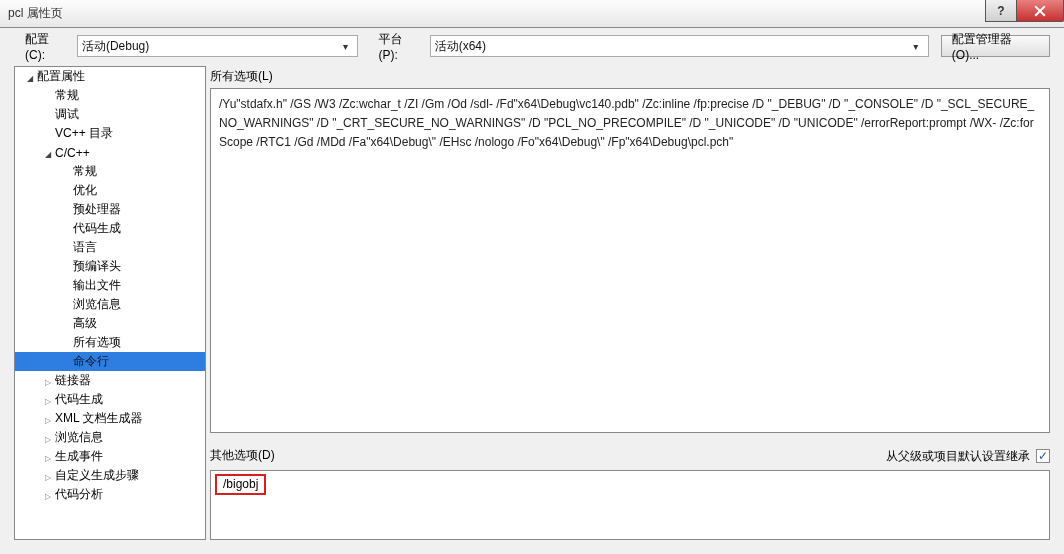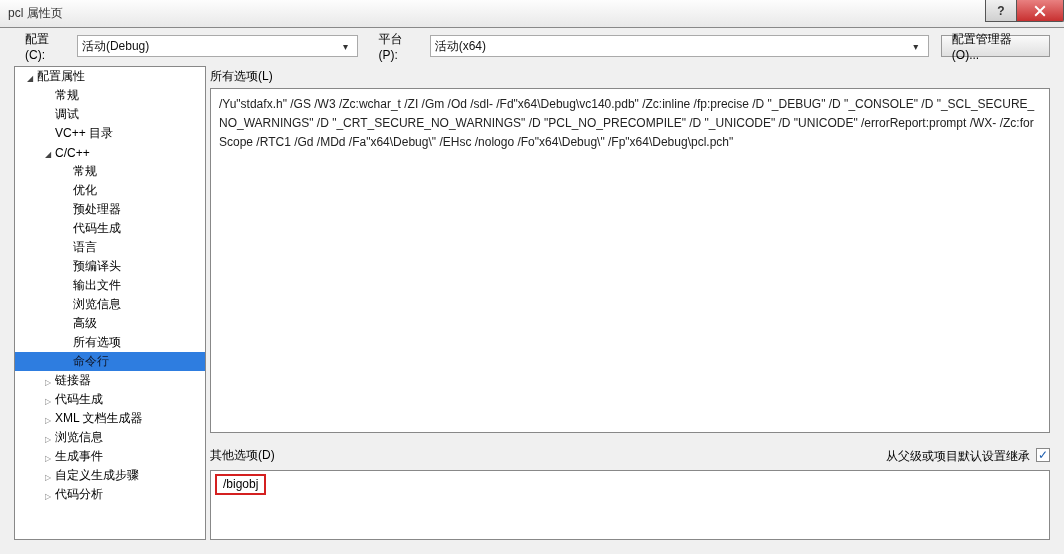--- a/index.html
+++ b/index.html
@@ -35,21 +35,21 @@
     .tri-none::before { content: ""; }
     .pad1 { padding-left: 8px; }
     .pad2 { padding-left: 26px; }
     .pad3 { padding-left: 44px; }
     
     .right-panel { flex: 1; display: flex; flex-direction: column; min-width: 0; }
     .section-label { color: #000; margin-bottom: 3px; margin-top: 2px; }
     .all-options-box { flex: 1; background: #fff; border: 1px solid #888; padding: 6px 8px; color: #222; line-height: 1.6; overflow: hidden; word-break: break-all; }
     
     .other-row { display: flex; align-items: center; justify-content: space-between; margin-top: 12px; margin-bottom: 3px; }
-    .inherit-group { display: flex; align-items: flex-start; gap: 6px; color: #000; }
+    .inherit-group { display: flex; align-items: center; gap: 6px; color: #000; }
     .inherit-check { width: 14px; height: 14px; background: #fff; border: 1px solid #888; display: flex; align-items: center; justify-content: center; font-size: 10px; color: #2060b0; }
     
     .other-box { height: 70px; background: #fff; border: 1px solid #888; padding: 4px 6px; position: relative; }
     .highlight-box { position: absolute; border: 2px solid #d42020; padding: 1px 6px 2px 6px; left: 4px; top: 3px; color: #000; }
   </style>
 </head>
 <body>
 
 <div class="titlebar">
   <span class="titlebar-text">pcl 属性页</span>

